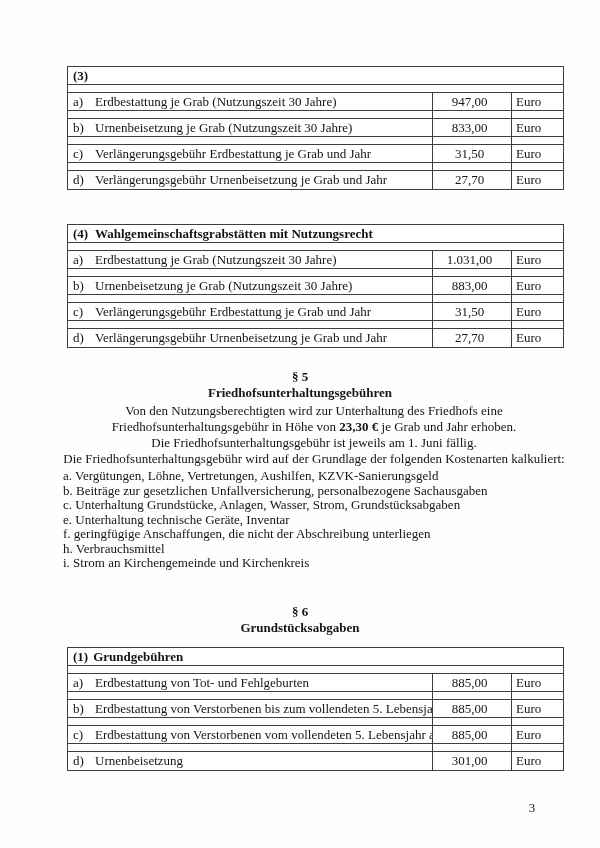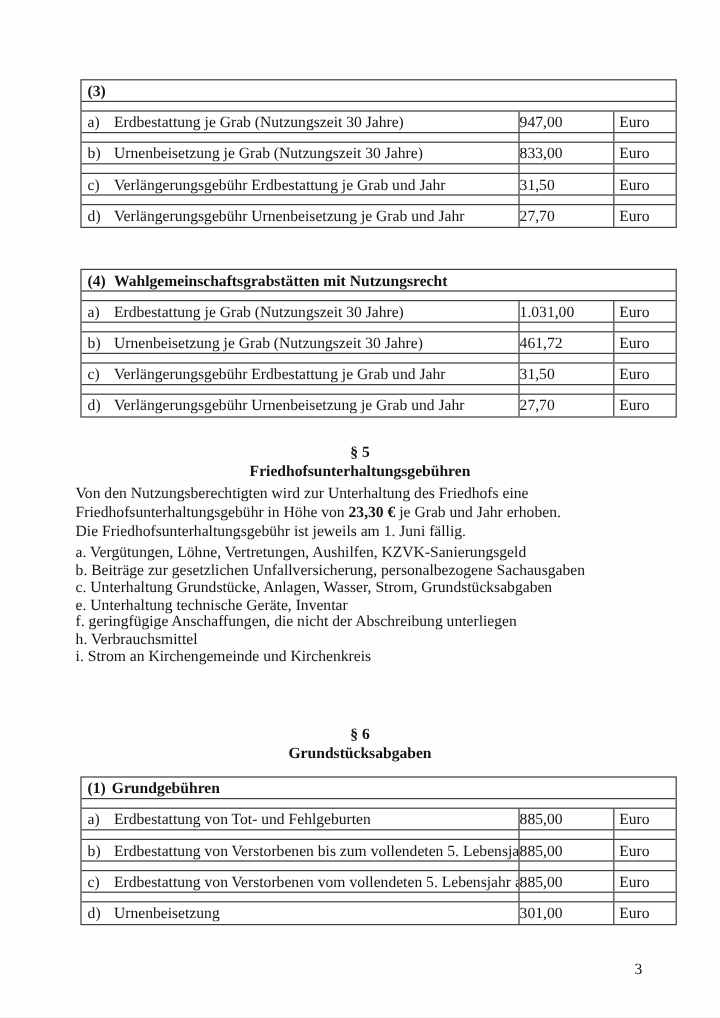--- a/index.html
+++ b/index.html
@@ -30,30 +30,30 @@
   .hnum{width:27px;padding-left:5px;box-sizing:border-box;flex:0 0 auto;}
   .hrow.compact .hnum{width:auto;margin-right:5px;}
   .htitle{white-space:nowrap;}
   .crow,.sp{display:grid;grid-template-columns:27px 338px 79px 1fr;}
   .crow{height:18px;line-height:17px;}
   .sp{height:8px;}
   .sp0{height:8px;}
   .c{box-sizing:border-box;overflow:hidden;white-space:nowrap;}
   .c.letter{padding-left:5px;}
   .c.desc{border-right:1px solid var(--bd);}
-  .c.amount{border-right:1px solid var(--bd);text-align:left;padding-right:5px;}
+  .c.amount{border-right:1px solid var(--bd);text-align:center;padding-right:5px;}
   .c.unit{padding-left:4px;}
   
   .sechead{
     position:absolute;left:0;width:600px;
     text-align:center;font-weight:bold;line-height:16px;
   }
   
   .bodyblock{position:absolute;left:63px;width:502px;}
-  .para p{margin:0;line-height:16px;}
+  .para p{margin:0;line-height:16px;text-align:center;}
   .costlist{margin-top:2px;}
   .costlist div{line-height:14.5px;}
   .b{font-weight:bold;}
   
   .pagenum{position:absolute;left:520px;top:800px;width:24px;text-align:center;}
 </style>
 </head>
 <body>
 
 <div class="page">
@@ -121,21 +121,21 @@
     </div>
     <div class="row sp">
         <span class="c letter"></span>
         <span class="c desc"></span>
         <span class="c amount"></span>
         <span class="c unit"></span>
       </div>
     <div class="row crow">
       <span class="c letter">b)</span>
       <span class="c desc">Urnenbeisetzung je Grab (Nutzungszeit 30 Jahre)</span>
-      <span class="c amount">461,72</span>
+      <span class="c amount">883,00</span>
       <span class="c unit">Euro</span>
     </div>
     <div class="row sp">
         <span class="c letter"></span>
         <span class="c desc"></span>
         <span class="c amount"></span>
         <span class="c unit"></span>
       </div>
     <div class="row crow">
       <span class="c letter">c)</span>
@@ -160,20 +160,21 @@
   <div class="sechead" style="top:369px">
     <div>§ 5</div>
     <div>Friedhofsunterhaltungsgebühren</div>
   </div>
 
   <div class="bodyblock" style="top:403px">
     <div class="para">
       <p>Von den Nutzungsberechtigten wird zur Unterhaltung des Friedhofs eine</p>
       <p><span>Friedhofsunterhaltungsgebühr in Höhe von </span><span class="b">23,30 €</span><span> je Grab und Jahr erhoben.</span></p>
       <p>Die Friedhofsunterhaltungsgebühr ist jeweils am 1. Juni fällig.</p>
+      <p>Die Friedhofsunterhaltungsgebühr wird auf der Grundlage der folgenden Kostenarten kalkuliert:</p>
     </div>
     <div class="costlist">
       <div>a. Vergütungen, Löhne, Vertretungen, Aushilfen, KZVK-Sanierungsgeld</div>
       <div>b. Beiträge zur gesetzlichen Unfallversicherung, personalbezogene Sachausgaben</div>
       <div>c. Unterhaltung Grundstücke, Anlagen, Wasser, Strom, Grundstücksabgaben</div>
       <div>e. Unterhaltung technische Geräte, Inventar</div>
       <div>f. geringfügige Anschaffungen, die nicht der Abschreibung unterliegen</div>
       <div>h. Verbrauchsmittel</div>
       <div>i. Strom an Kirchengemeinde und Kirchenkreis</div>
     </div>

